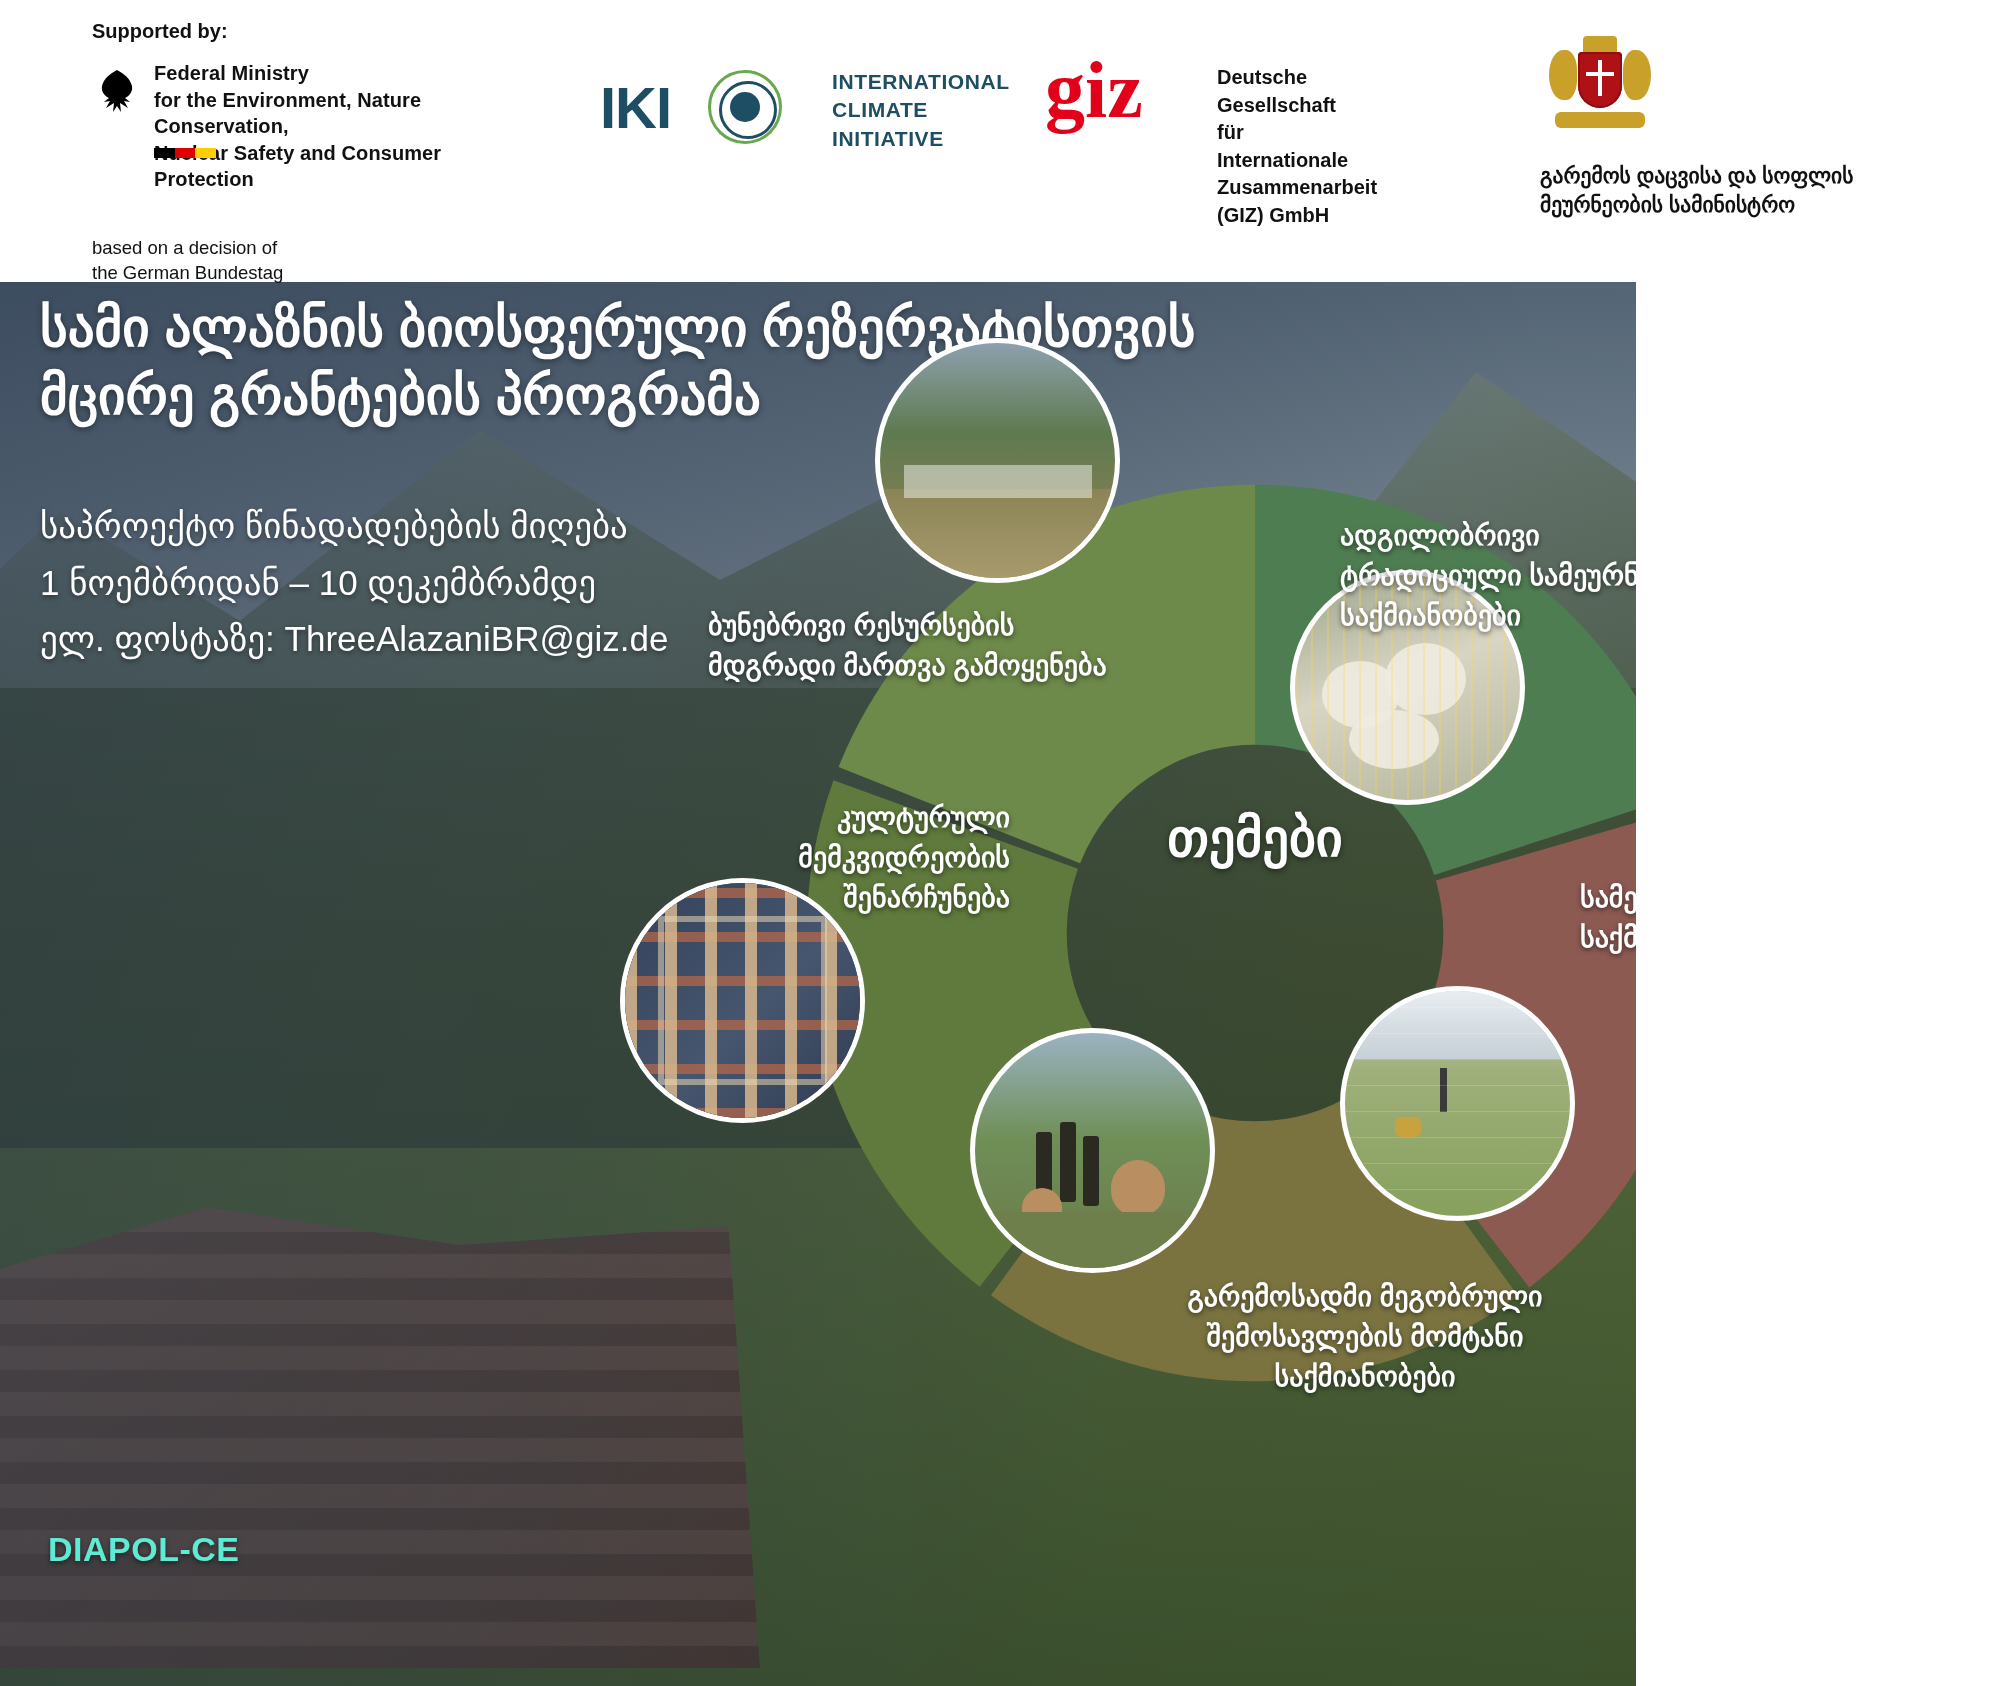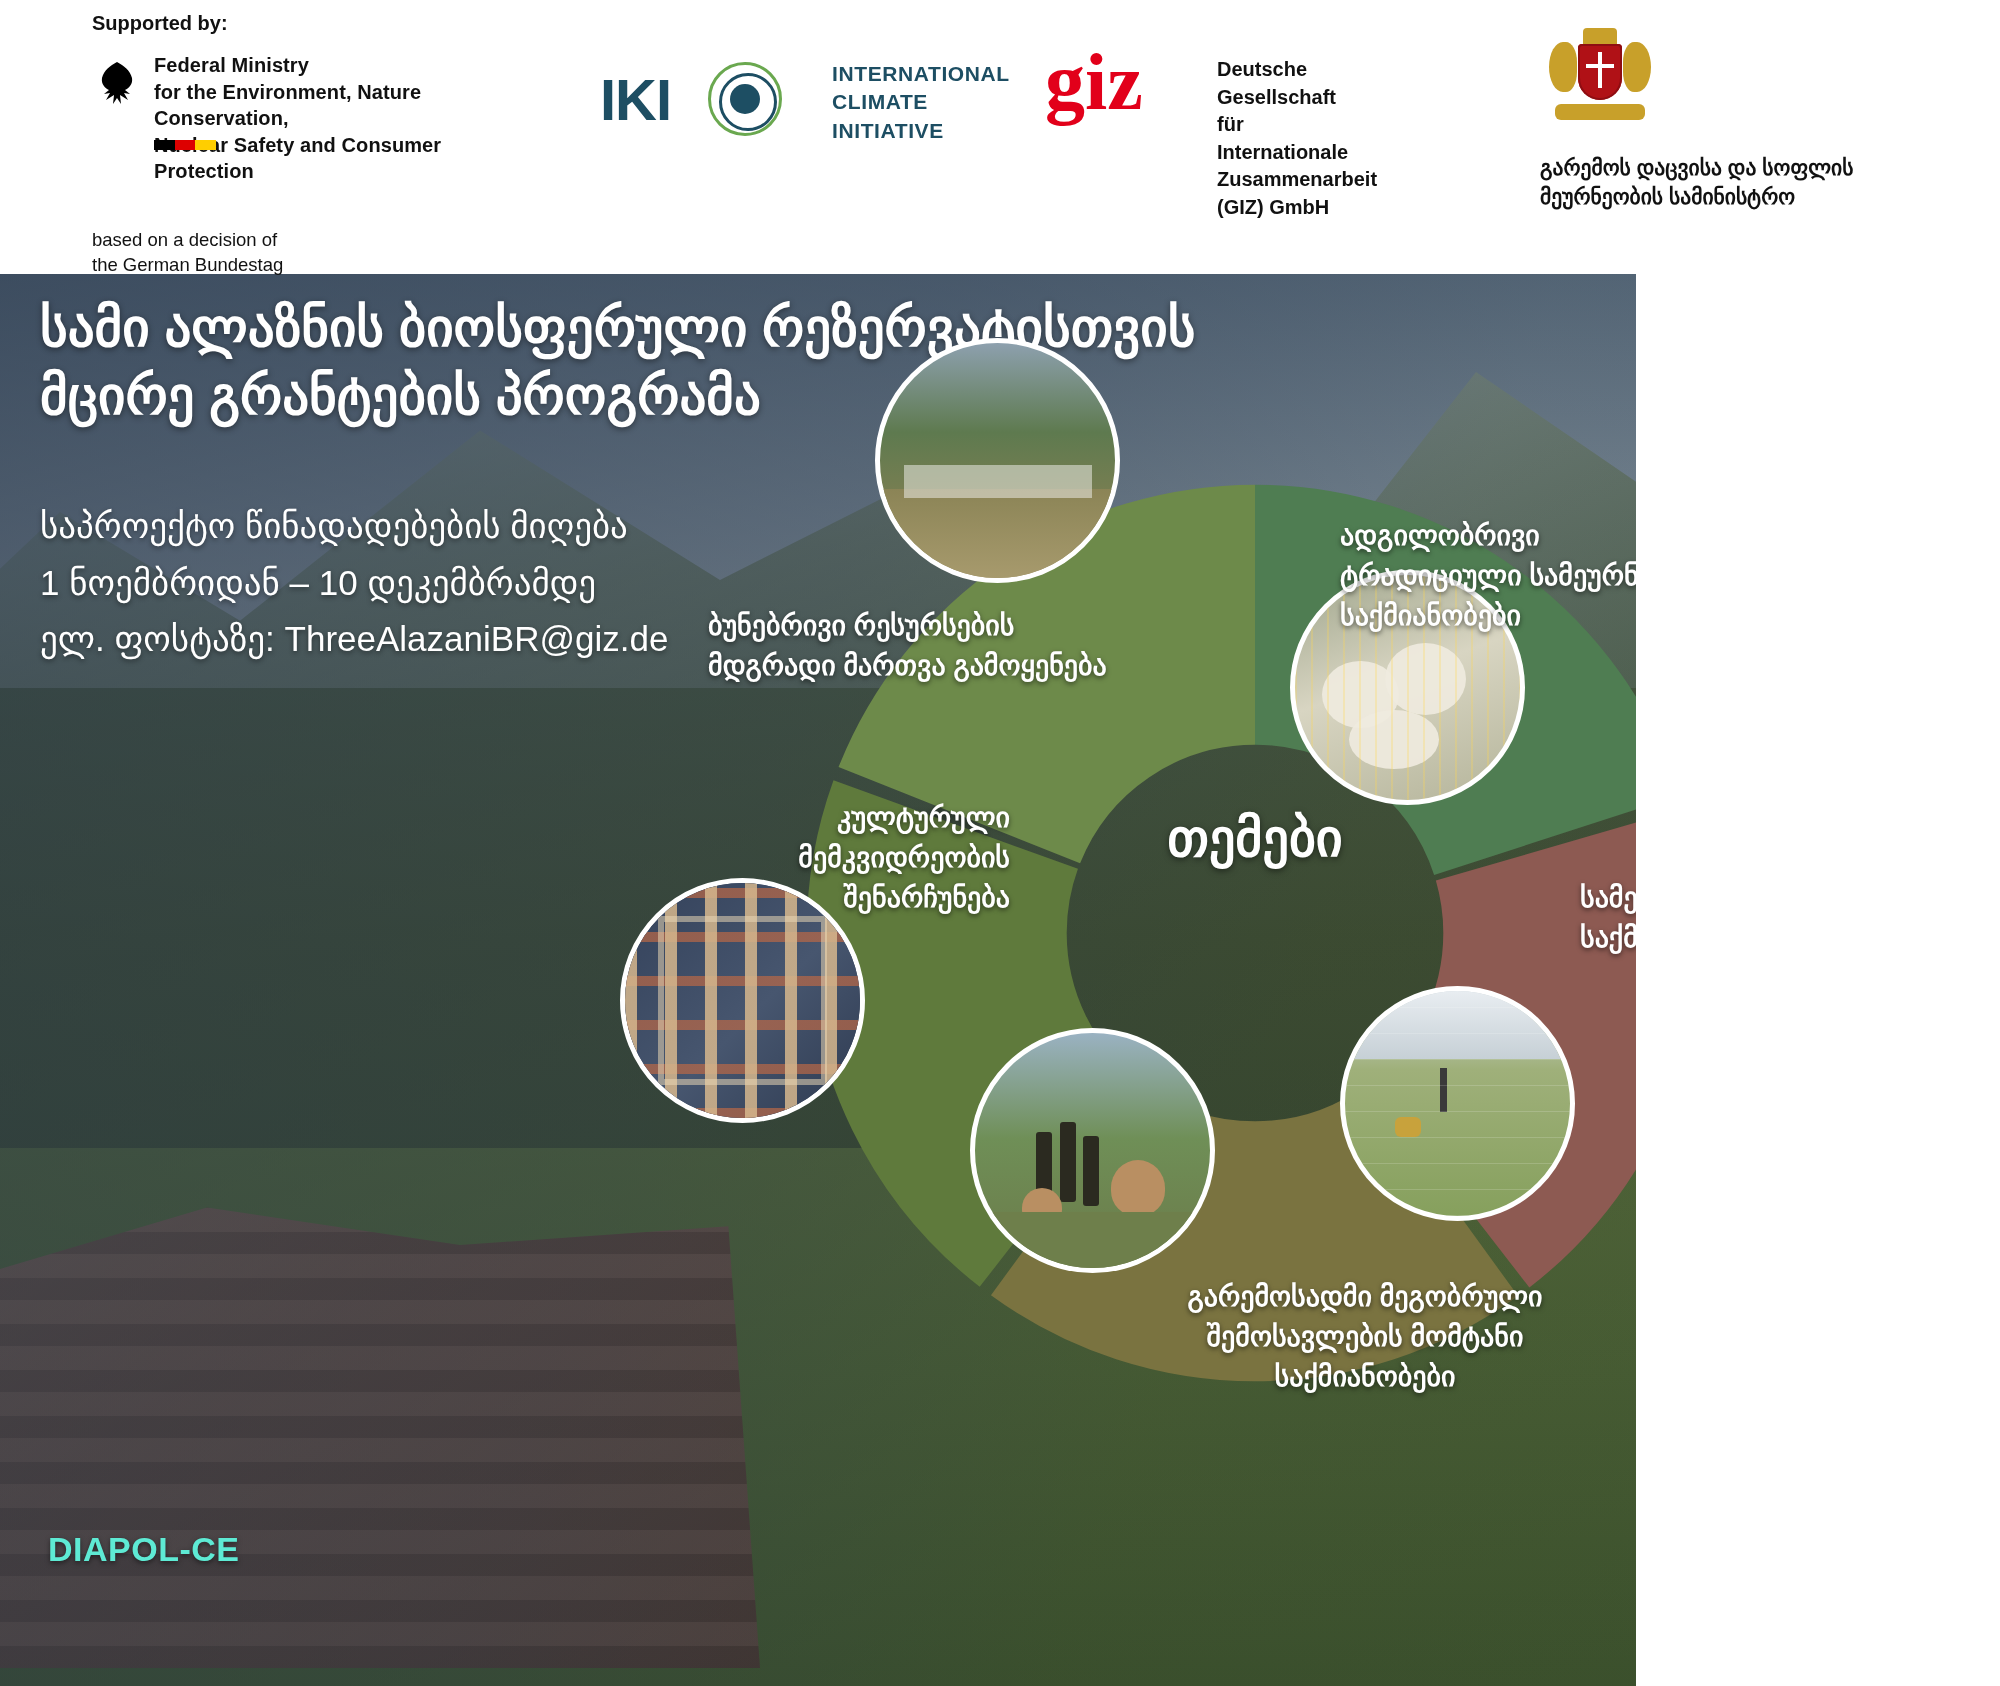--- a/index.html
+++ b/index.html
@@ -7,21 +7,21 @@
   body {
     width:2000px; height:1686px;
     font-family:"Liberation Sans", sans-serif;
     background:#ffffff;
     overflow:hidden;
     position:relative;
   }
 
   
   .donor-bar {
-    position:absolute; left:0; top:6px; width:1780px; height:268px;
+    position:absolute; left:0; top:14px; width:1780px; height:268px;
     background:#ffffff;
     z-index:5;
   }
   .supported-by {
     position:absolute; left:92px; top:6px;
     font-size:20px; font-weight:bold; color:#111;
   }
   .bmu-block { position:absolute; left:92px; top:46px; width:430px; height:110px; }
   .bmu-eagle {
     position:absolute; left:0; top:6px; width:50px; height:60px;

